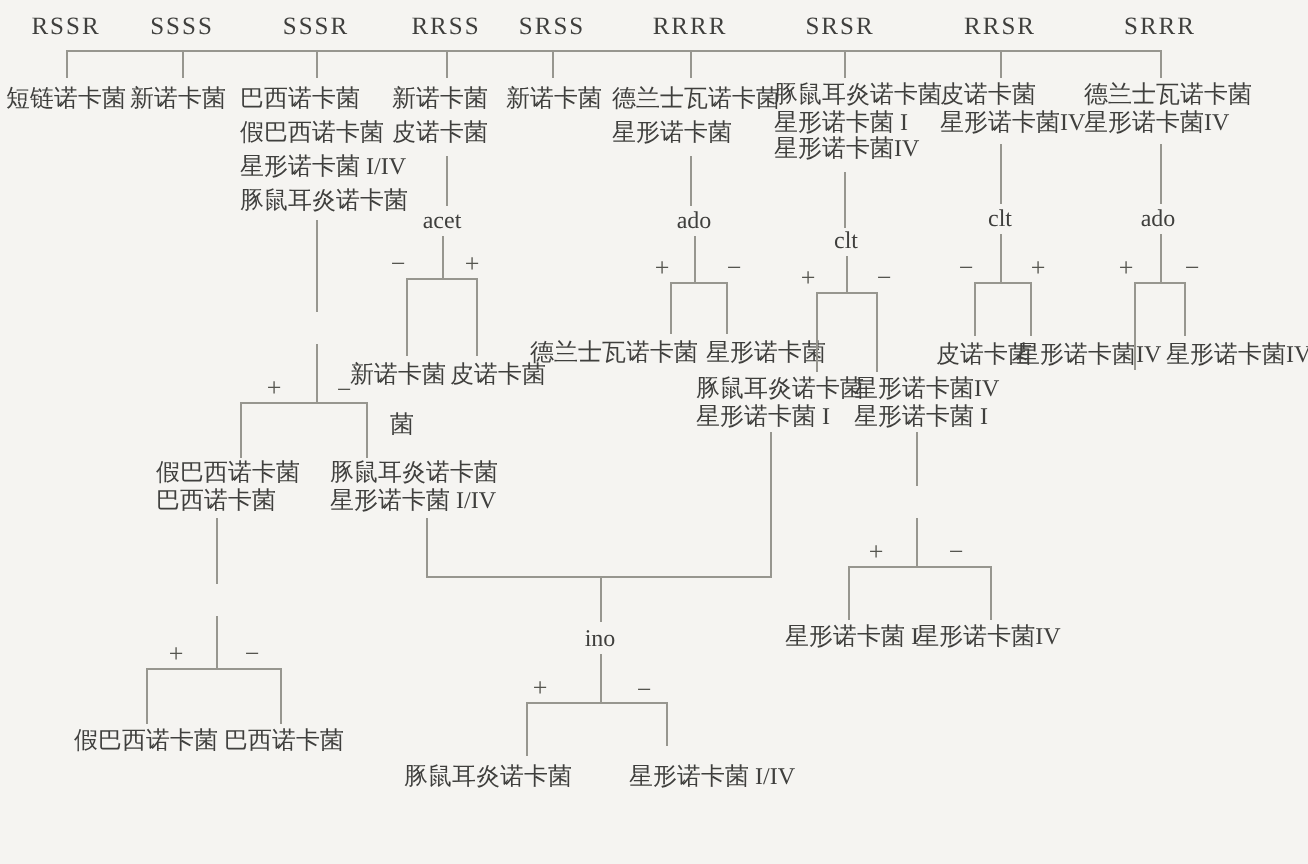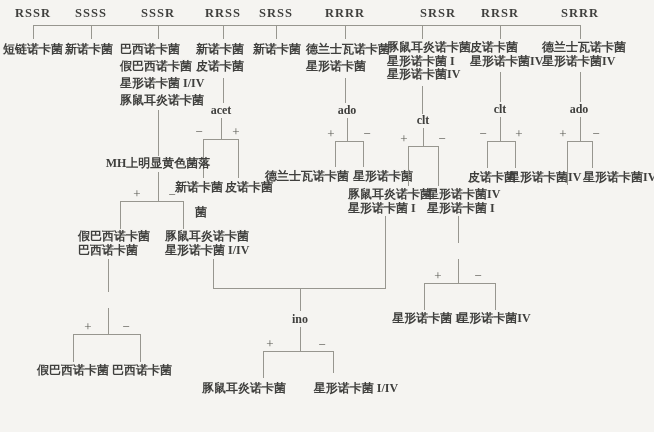--- a/index.html
+++ b/index.html
@@ -1,18 +1,18 @@
 <!DOCTYPE html>
 <html><head>
 <meta charset="utf-8">
 <style>
   html,body{margin:0;padding:0;background:#e9e9e7;}
   #page{position:relative;width:654px;height:432px;background:#f5f4f1;overflow:hidden;
         font-family:"Liberation Serif","DejaVu Serif",serif;color:#3f3f3d;}
-  .t{position:absolute;font-size:12px;line-height:14px;white-space:nowrap;font-weight:bold;}
+  .t{position:absolute;font-size:12px;line-height:14px;white-space:nowrap;}
   .c{transform:translateX(-50%);}
   .hdr{font-size:12.5px;letter-spacing:1px;}
   .blk div{white-space:nowrap;}
   .lh17 div{line-height:17px;}
   .lh14 div{line-height:13.5px;}
   .sign{position:absolute;font-size:13px;color:#55554f;transform:translateX(-50%);}
   .hl,.vl{position:absolute;background:#97968f;}
   .hl{height:1px;}
   .vl{width:1px;}
   .caption{position:absolute;font-size:12px;letter-spacing:0.5px;}
@@ -21,21 +21,21 @@
 <body>
 
 <div id="page">
 
   <div class="t c hdr" style="left:33px;top:6px">RSSR</div>
   <div class="t c hdr" style="left:91px;top:6px">SSSS</div>
   <div class="t c hdr" style="left:158px;top:6px">SSSR</div>
   <div class="t c hdr" style="left:223px;top:6px">RRSS</div>
   <div class="t c hdr" style="left:276px;top:6px">SRSS</div>
   <div class="t c hdr" style="left:345px;top:6px">RRRR</div>
-  <div class="t c hdr" style="left:438px;top:6px">SRSR</div>
+  <div class="t c hdr" style="left:420px;top:6px">SRSR</div>
   <div class="t c hdr" style="left:500px;top:6px">RRSR</div>
   <div class="t c hdr" style="left:580px;top:6px">SRRR</div>
 
   <div class="hl" style="left:33px;top:25px;width:547px"></div>
   <div class="vl" style="left:33px;top:25px;height:14px"></div>
   <div class="vl" style="left:91px;top:25px;height:14px"></div>
   <div class="vl" style="left:158px;top:25px;height:14px"></div>
   <div class="vl" style="left:223px;top:25px;height:14px"></div>
   <div class="vl" style="left:276px;top:25px;height:14px"></div>
   <div class="vl" style="left:345px;top:25px;height:14px"></div>
@@ -129,21 +129,20 @@
 
   <div class="t c" style="left:579px;top:102px">ado</div>
   <div class="vl" style="left:580px;top:117px;height:24px"></div>
   <div class="hl" style="left:567px;top:141px;width:25px"></div>
   <div class="vl" style="left:567px;top:141px;height:44px"></div>
   <div class="vl" style="left:592px;top:141px;height:27px"></div>
   <div class="sign" style="left:563px;top:126px">+</div>
   <div class="sign" style="left:596px;top:126px">−</div>
   <div class="t" style="left:583px;top:170px">星形诺卡菌IV</div>
 
-  <div class="t c" style="left:158px;top:156px">MH上明显黄色菌落</div>
   <div class="vl" style="left:158px;top:172px;height:29px"></div>
   <div class="hl" style="left:120px;top:201px;width:63px"></div>
   <div class="vl" style="left:120px;top:201px;height:28px"></div>
   <div class="vl" style="left:183px;top:201px;height:28px"></div>
   <div class="sign" style="left:137px;top:186px">+</div>
   <div class="sign" style="left:172px;top:187px">−</div>
   <div class="t" style="left:195px;top:205px">菌</div>
   <div class="t blk lh14" style="left:78px;top:230px">
     <div>假巴西诺卡菌</div>
     <div>巴西诺卡菌</div>

